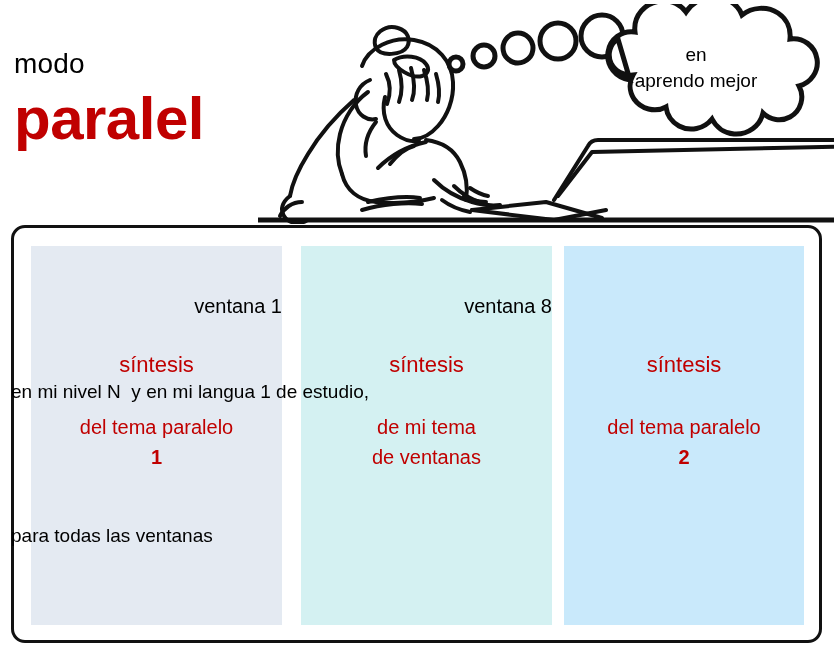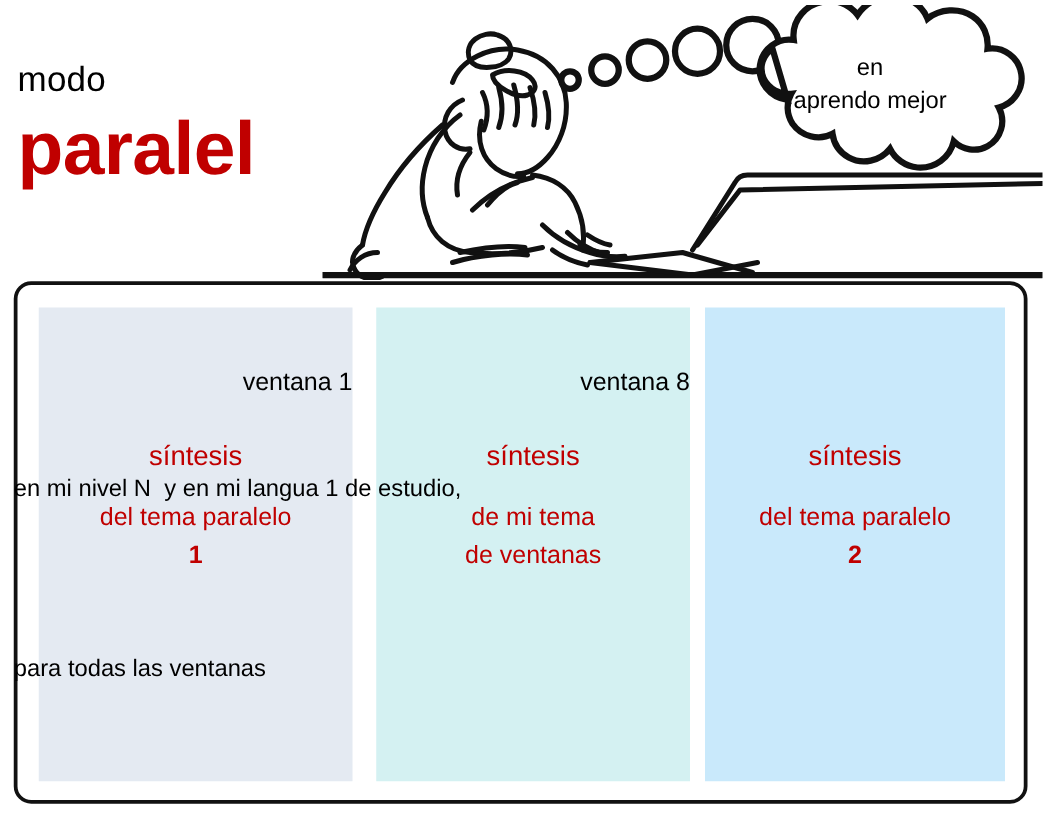--- a/index.html
+++ b/index.html
@@ -105,21 +105,21 @@
     top: 106px;
     text-align: center;
     font-size: 22px;
     line-height: 26px;
     font-weight: normal;
     color: #c00000;
   }
   .col-sub {
     position: absolute;
     left: 0; right: 0;
-    top: 153px;
+    top: 166px;
     text-align: center;
     font-size: 20px;
     line-height: 30px;
     color: #c00000;
   }
   .col-sub .emph { font-weight: bold; display: block; }
 
   
   #footer-note {
     position: absolute;

